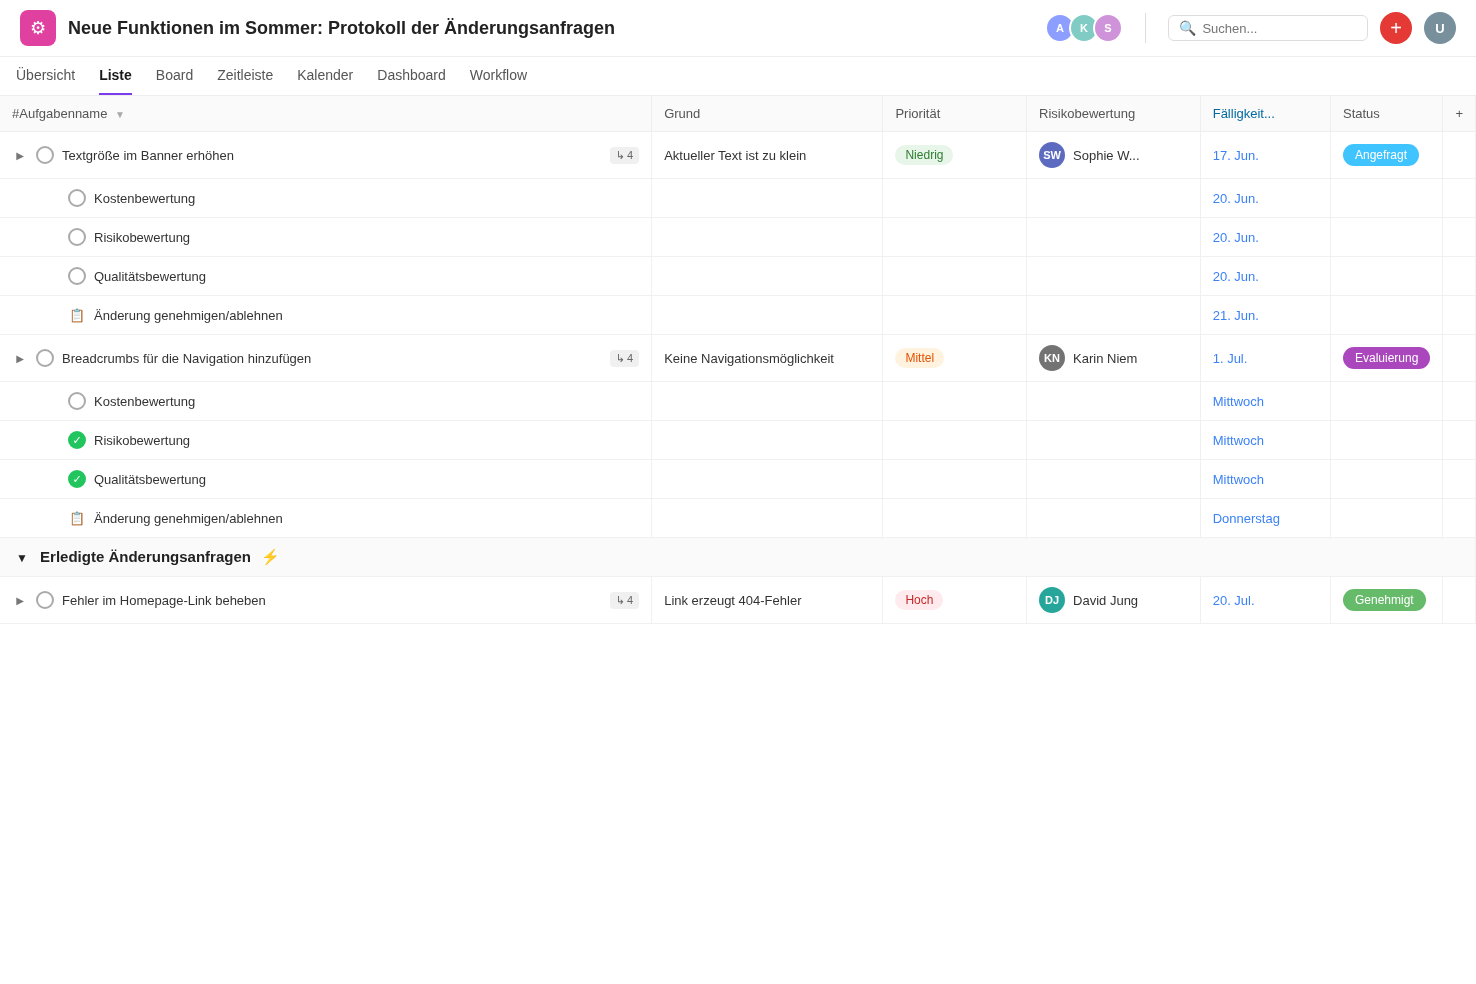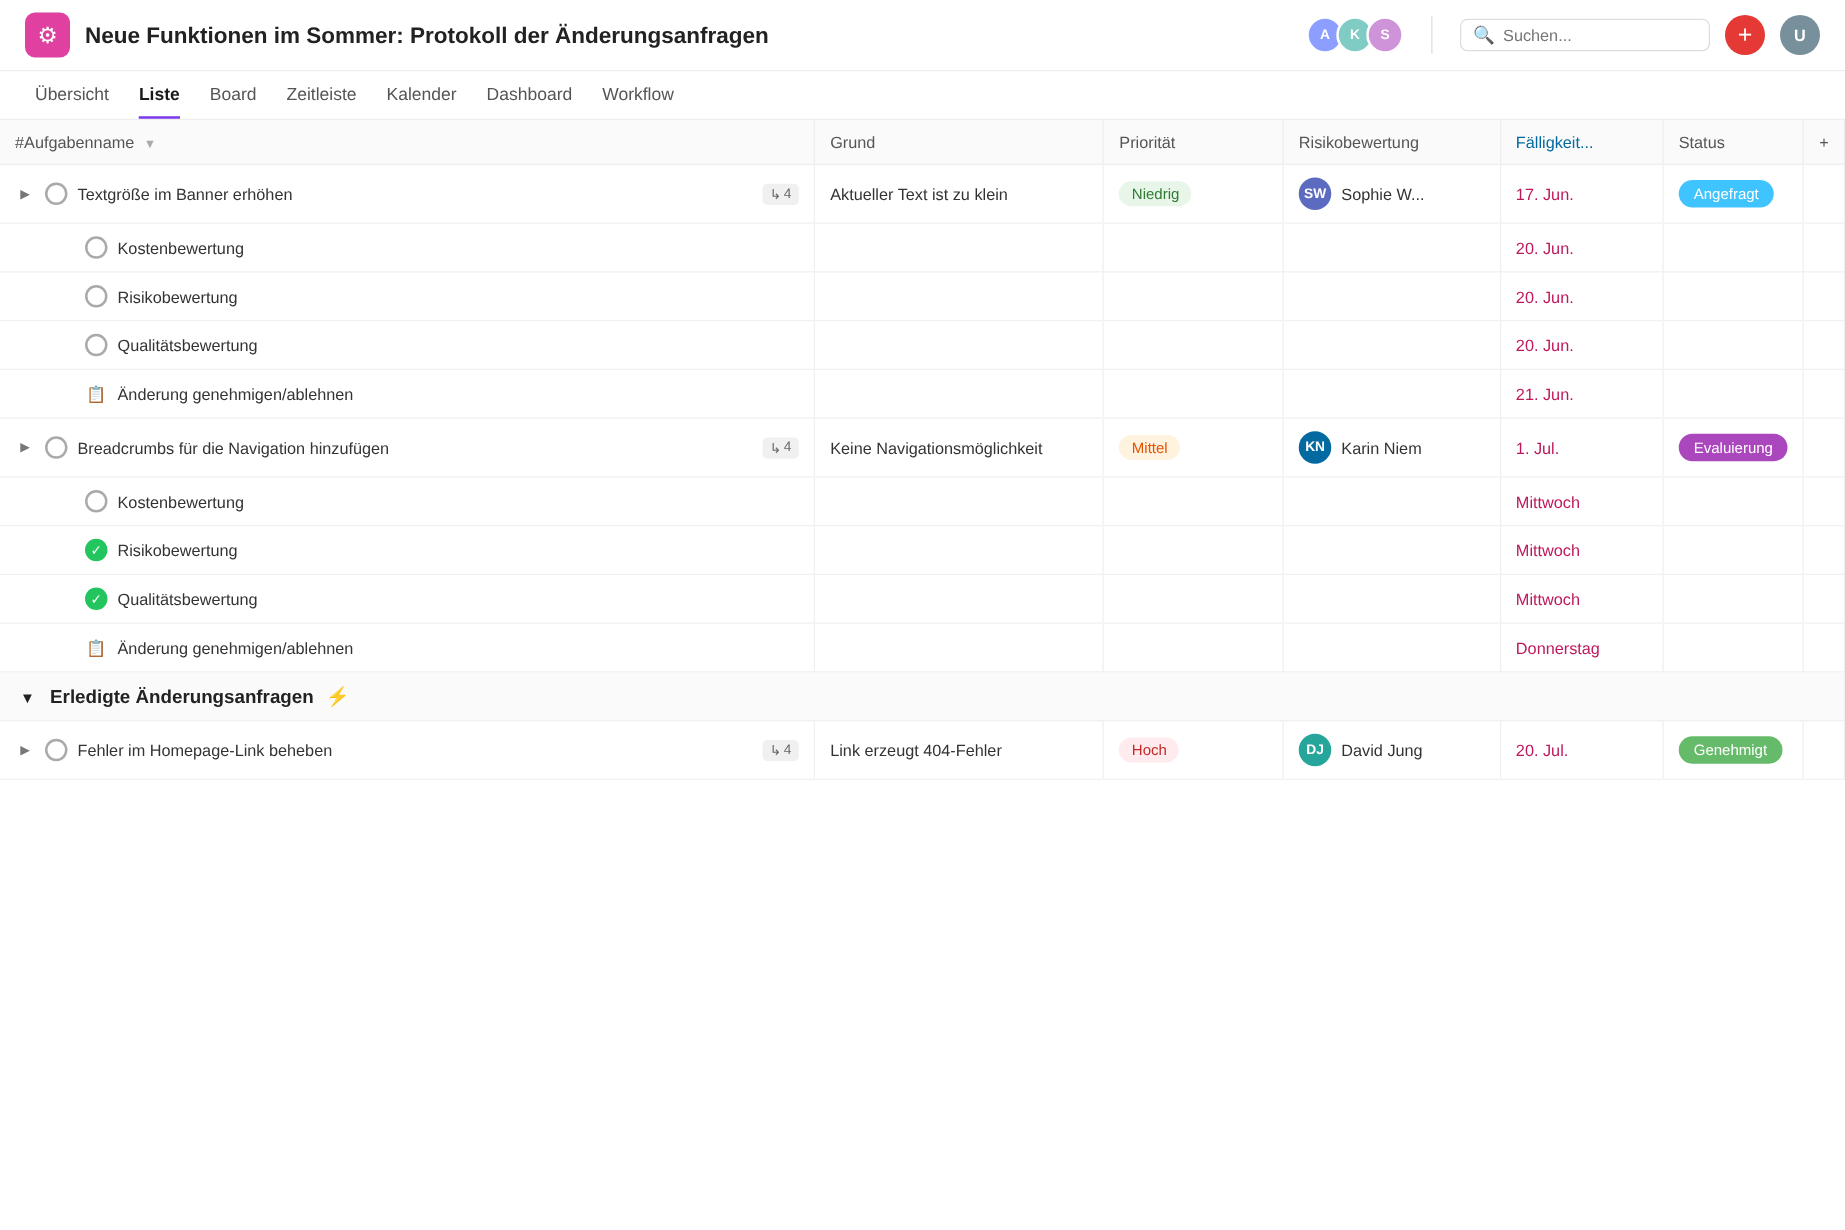--- a/index.html
+++ b/index.html
@@ -64,21 +64,21 @@
       border-radius: 50%;
       background: #78909c;
       display: flex; align-items: center; justify-content: center;
       color: #fff; font-size: 13px; font-weight: 600;
     }
 
     
     .nav-tabs {
       display: flex;
       align-items: center;
-      padding: 0 28px;
+      padding: 0 16px;
       border-bottom: 1px solid #eee;
       gap: 24px;
     }
     .nav-tab {
       padding: 10px 0;
       font-size: 14px;
       color: #555;
       cursor: pointer;
       border-bottom: 2px solid transparent;
     }
@@ -190,25 +190,25 @@
     }
     .assignee-avatar {
       width: 26px; height: 26px;
       border-radius: 50%;
       background: #78909c;
       display: flex; align-items: center; justify-content: center;
       color: #fff; font-size: 11px; font-weight: 600; flex-shrink: 0;
       overflow: hidden;
     }
     .av-sophie { background: #5c6bc0; }
-    .av-karin { background: #0369a1; }
+    .av-karin { background: #737373; }
     .av-david { background: #26a69a; }
 
     .date-cell { color: #555; }
-    .date-cell.normal { color: #be185d; padding-left: 12px; }
+    .date-cell.normal { color: #3b82f6; padding-left: 12px; }
 
     .section-lightning { color: #f59e0b; margin-left: 6px; }
 
     .add-col-btn { text-align: center; color: #999; cursor: pointer; font-size: 16px; }
 
     .col-sort { color: #aaa; font-size: 10px; margin-left: 4px; cursor: pointer; }
   </style>
 </head>
 <body>
 

